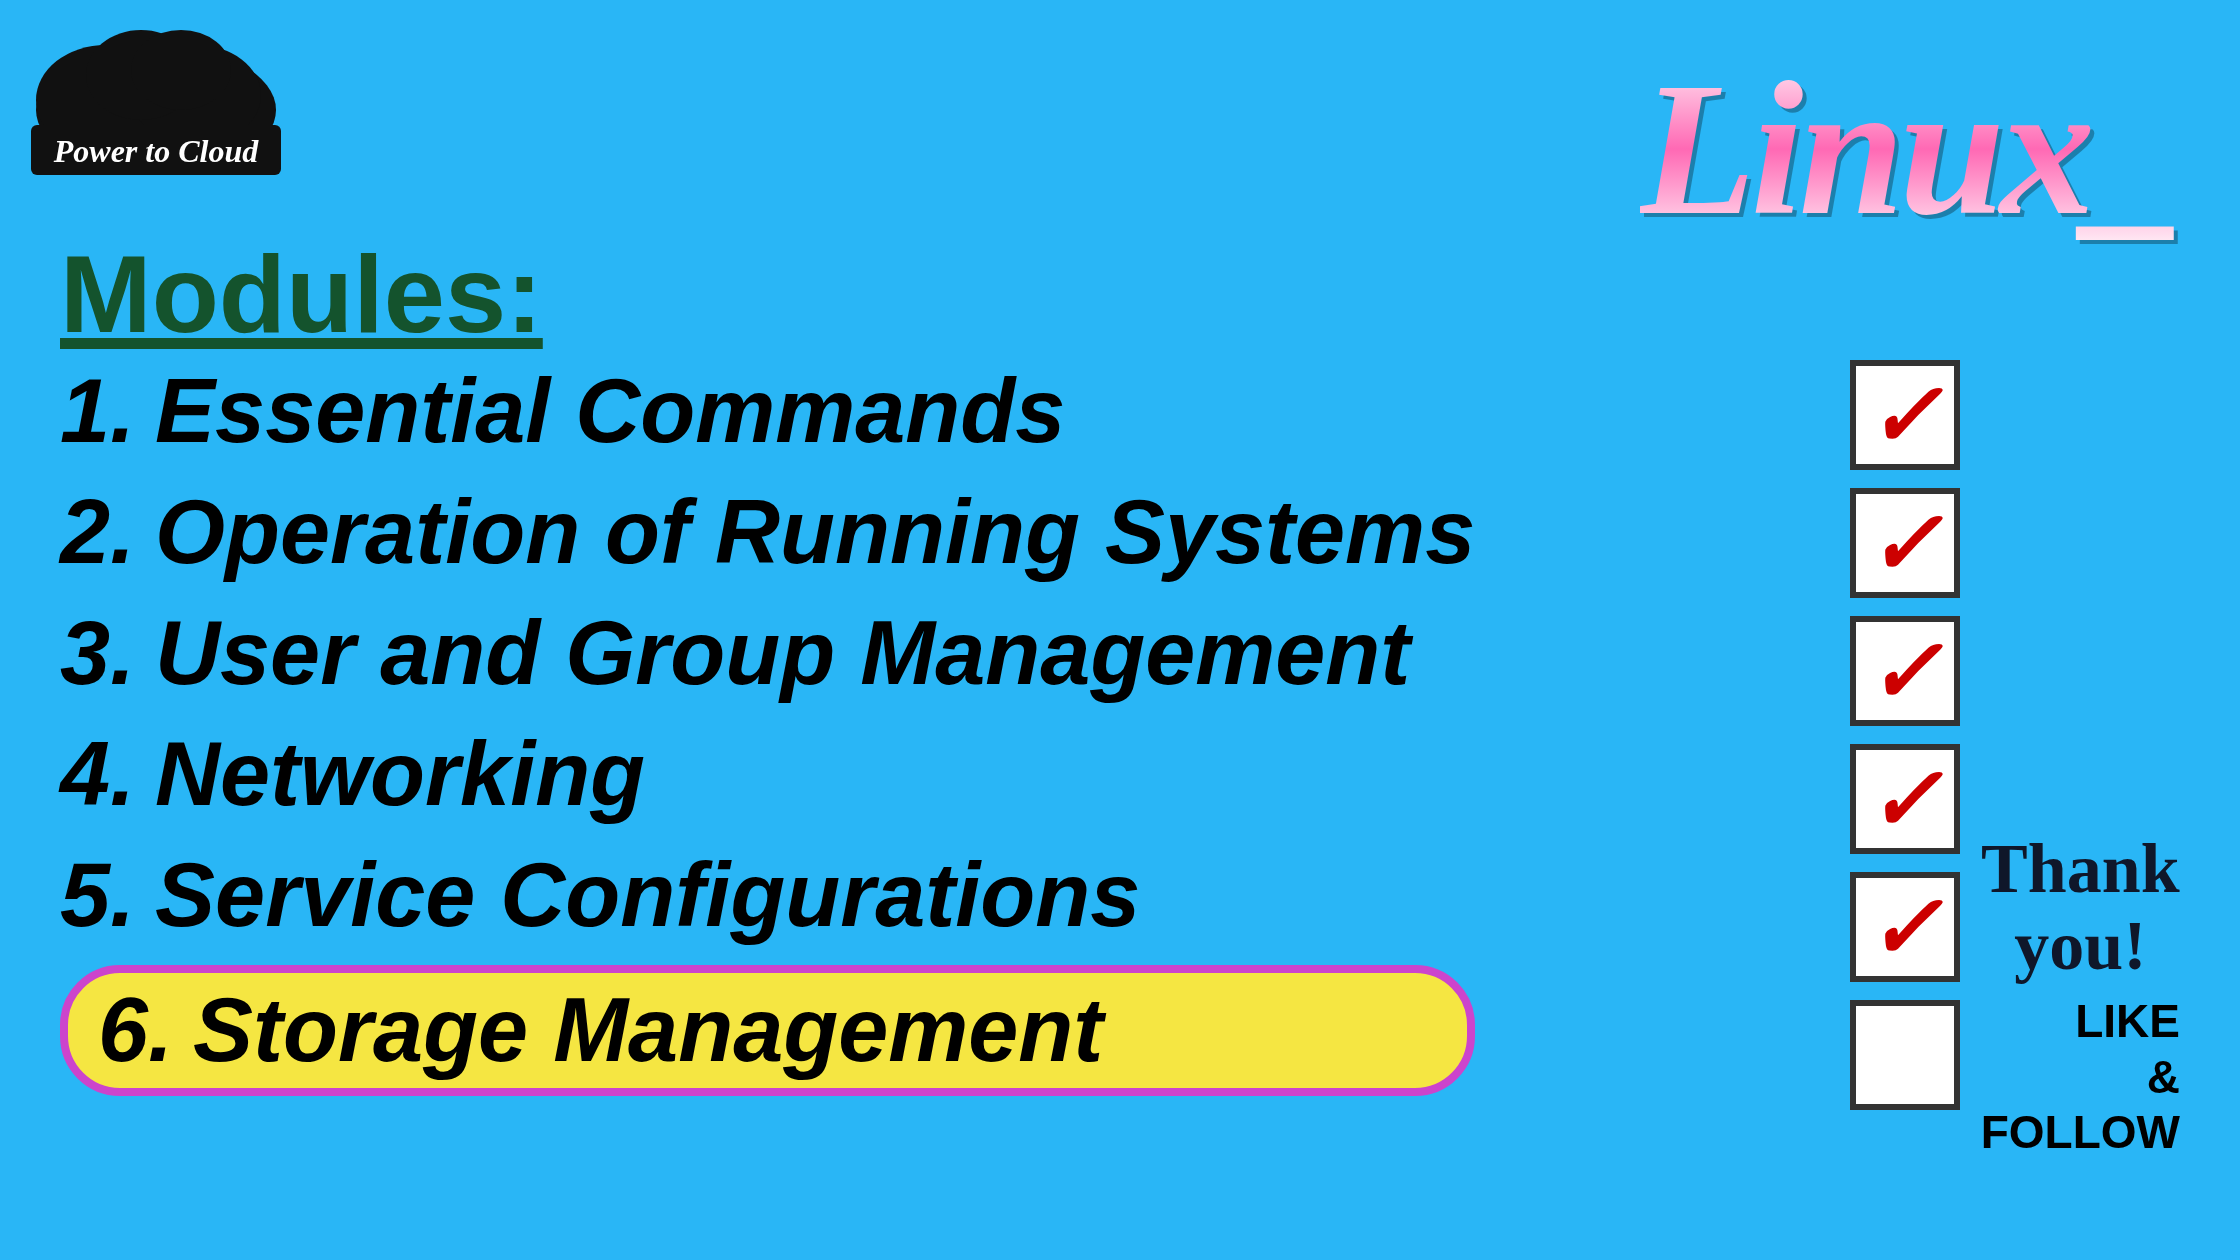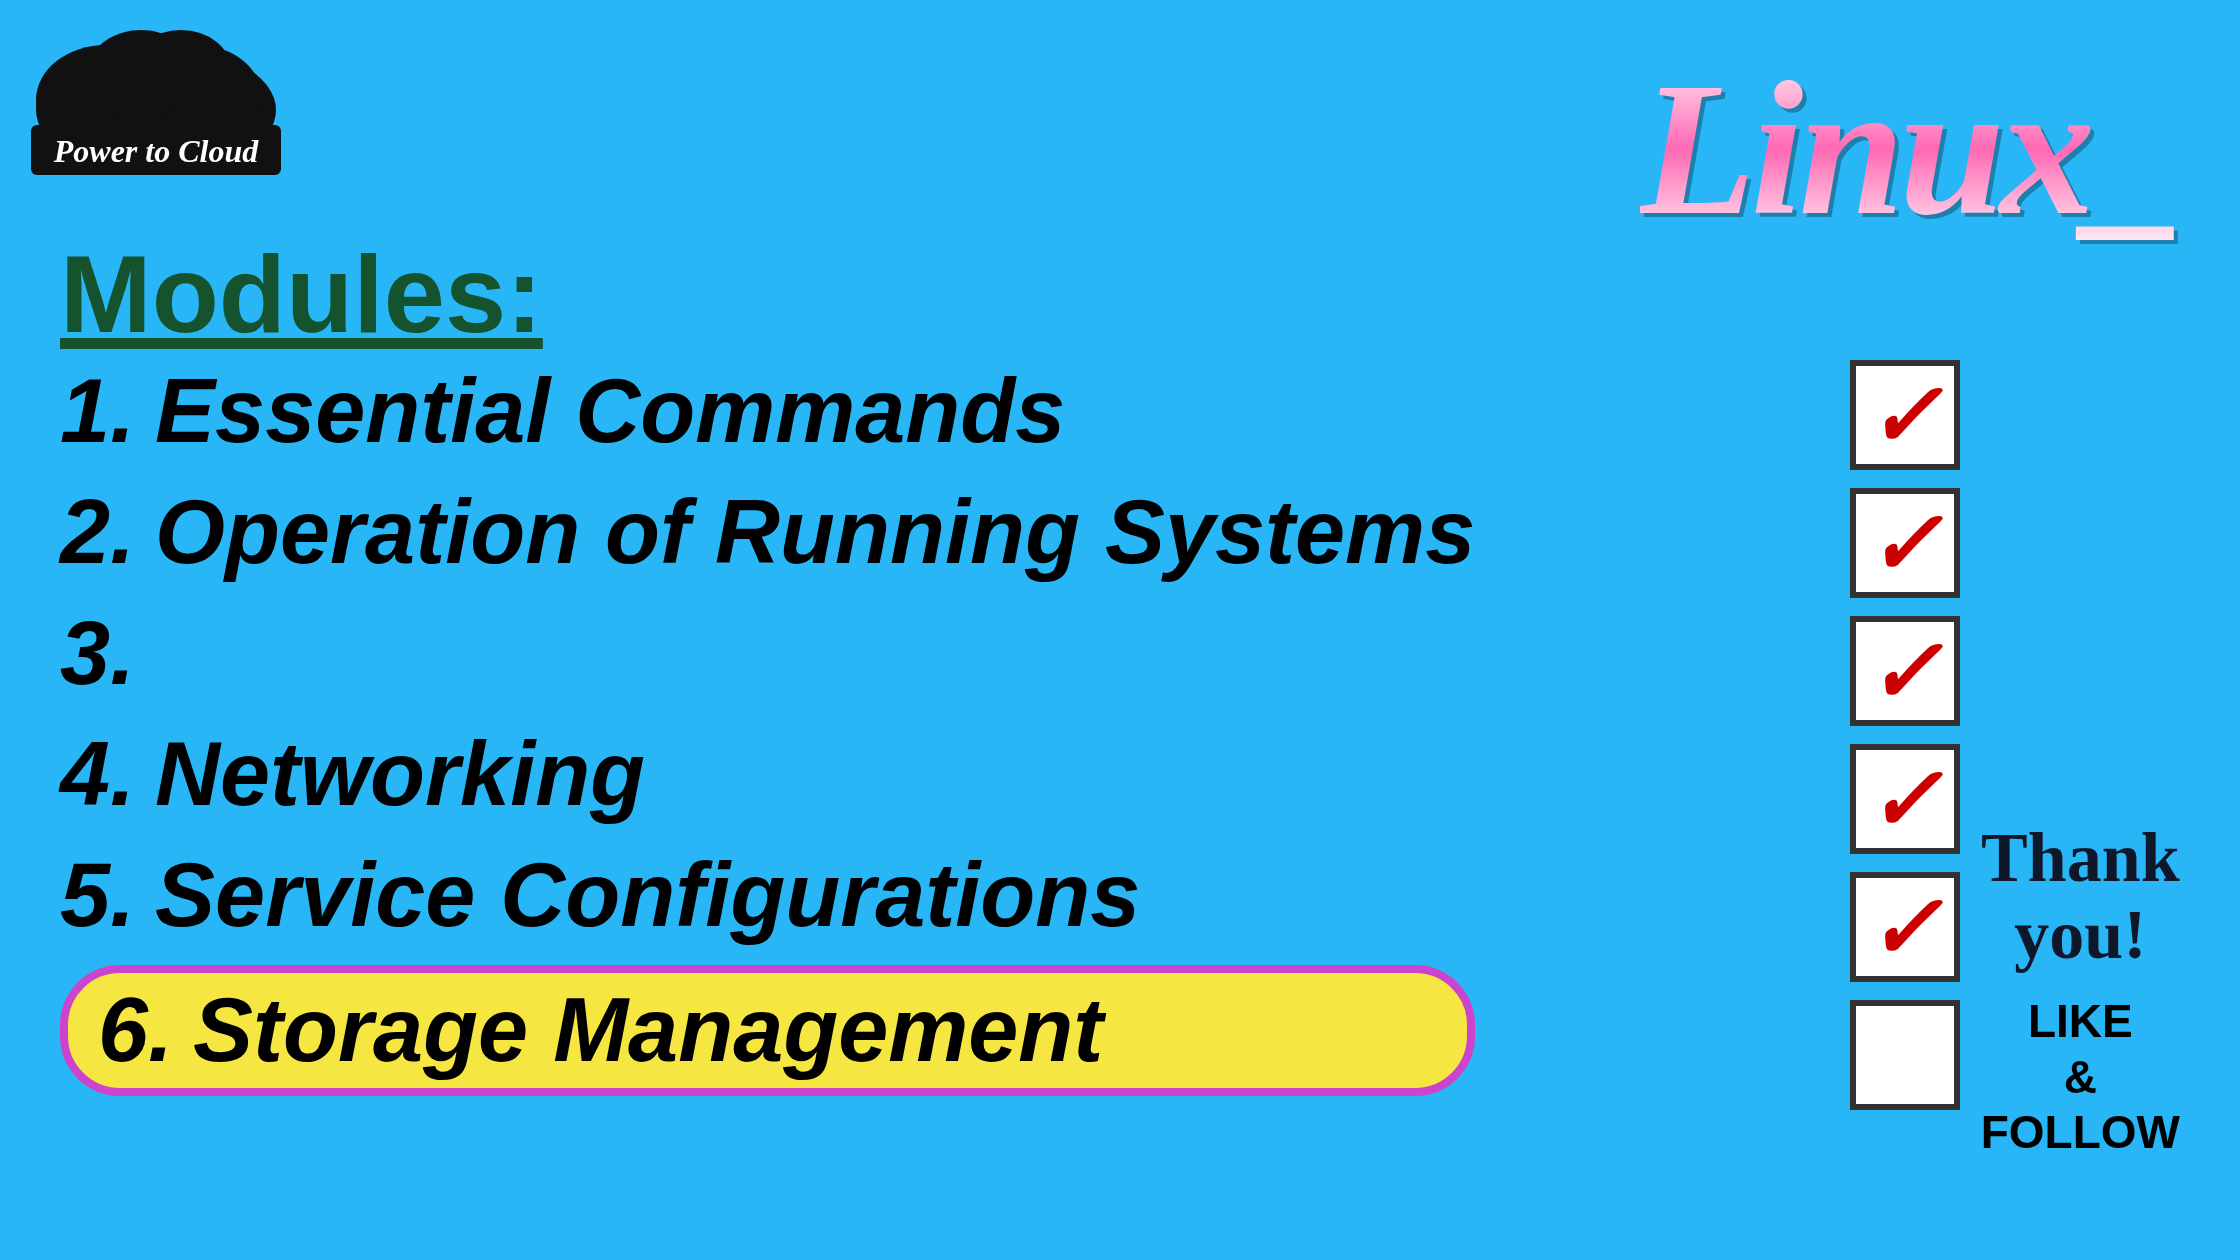--- a/index.html
+++ b/index.html
@@ -135,21 +135,22 @@
       display: block;
     }
 
     .like-follow {
       font-size: 46px;
       font-weight: 900;
       color: #000;
       font-family: Arial Black, Arial, sans-serif;
       line-height: 1.2;
       display: block;
-      margin-top: 21px;
+      margin-top: 10px;
+      text-align: right;
     }
   </style>
 </head>
 <body>
 
 <div class="logo-container">
   <div class="cloud-shape">
     <svg width="260" height="160" viewBox="0 0 260 160">
 
       <ellipse cx="130" cy="90" rx="120" ry="65" fill="#111"></ellipse>
@@ -172,20 +173,21 @@
   <li>
     <span>1.</span>
     <span>Essential Commands</span>
   </li>
   <li>
     <span>2.</span>
     <span>Operation of Running Systems</span>
   </li>
   <li>
     <span>3.</span>
+    <span>User and Group Management</span>
   </li>
   <li>
     <span>4.</span>
     <span>Networking</span>
   </li>
   <li>
     <span>5.</span>
     <span>Service Configurations</span>
   </li>
   <li class="highlighted">

